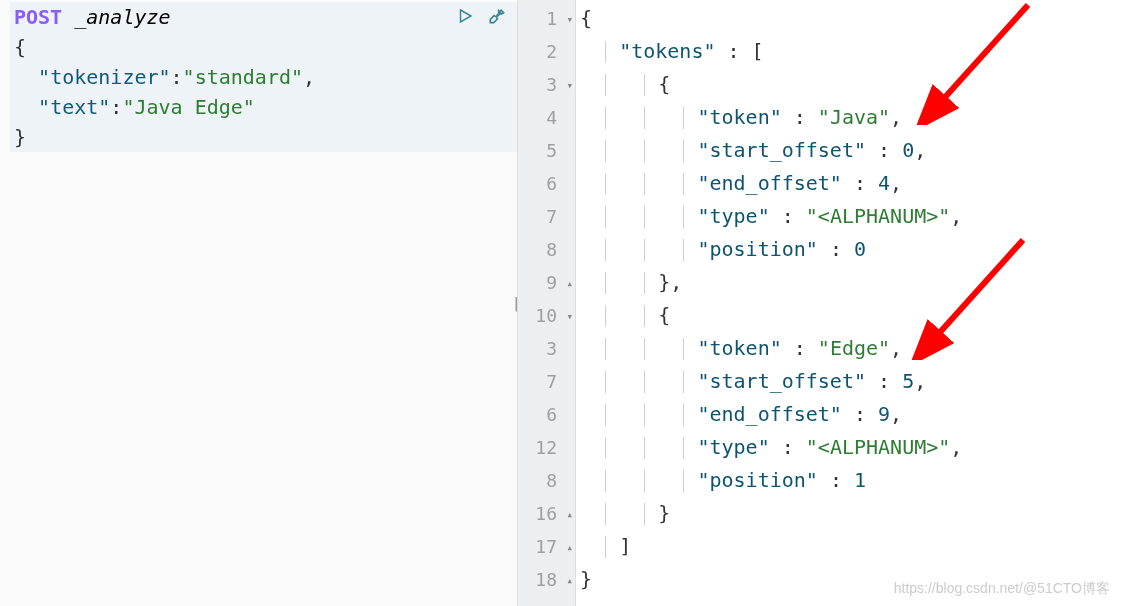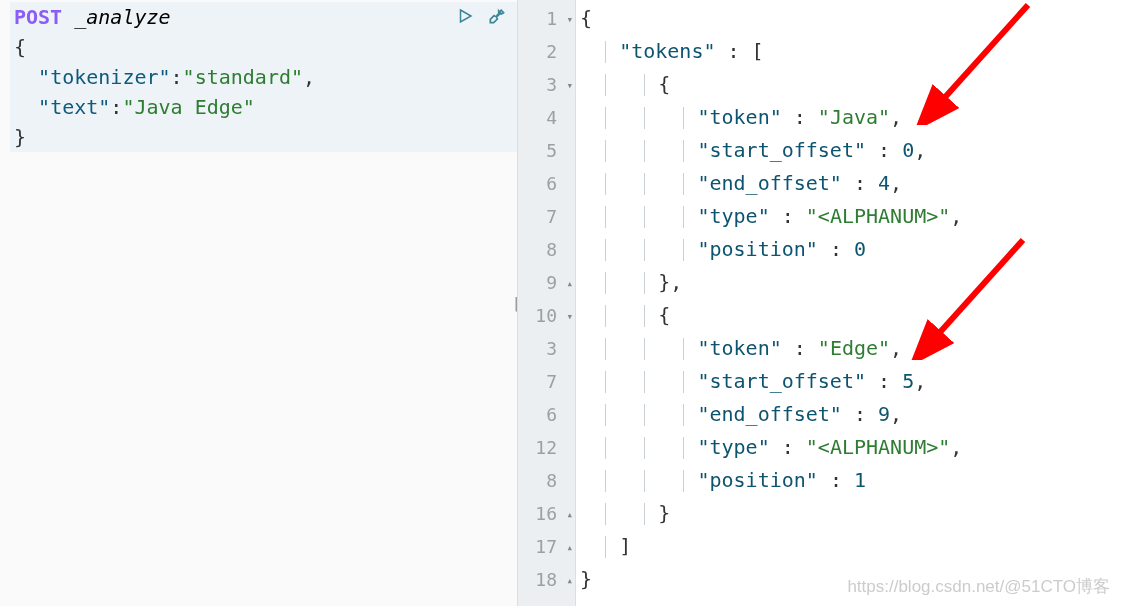--- a/index.html
+++ b/index.html
@@ -115,21 +115,21 @@
   }
 
   .arrow {
     position: absolute;
     pointer-events: none;
   }
   .watermark {
     position: absolute;
     bottom: 8px;
     right: 12px;
-    font-size: 17px;
+    font-size: 14px;
     color: #ccc;
     font-family: sans-serif;
     text-align: center;
   }
 </style>
 </head>
 <body>
 
 <div class="container">
   <div class="left-panel">

